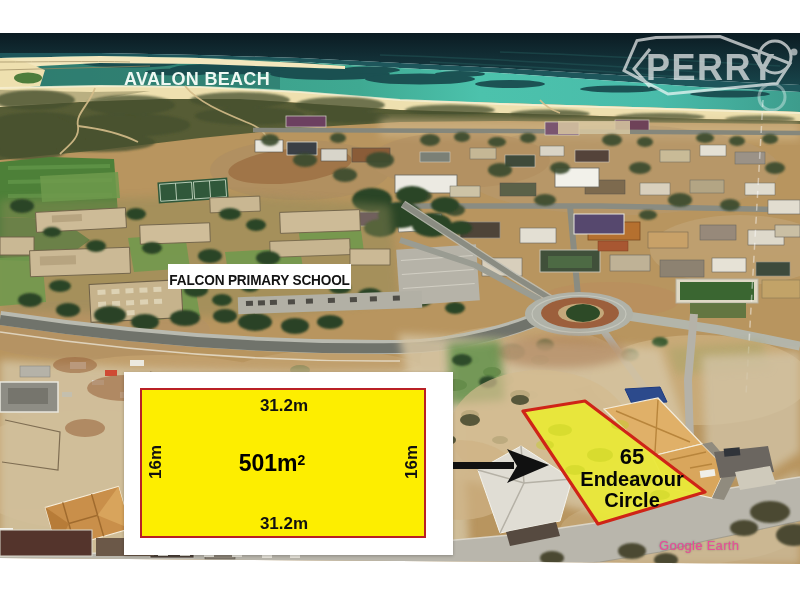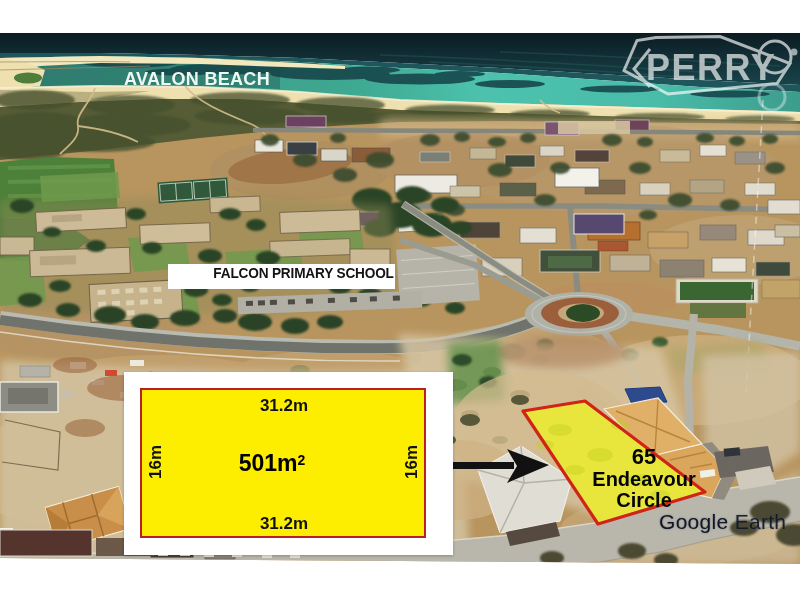--- a/index.html
+++ b/index.html
@@ -564,34 +564,34 @@
       <circle cx="772" cy="97" r="13" opacity="0.55"></circle>
     </g>
     <text x="646" y="80" font-family="Liberation Sans, sans-serif" font-size="36" font-weight="bold" fill="#ffffff" letter-spacing="1.5">PERRY</text>
     <circle cx="794" cy="52" r="3.5" fill="#ffffff" opacity="0.9"></circle>
   </g>
 </g>
 </svg>
 
 <div class="ovl" style="left:124px;top:69px;width:120px;color:#eef8f2;font-size:18px;font-weight:bold;letter-spacing:0.3px;white-space:nowrap;">AVALON BEACH</div>
 
-<div class="ovl" style="left:168px;top:264px;width:183px;height:25px;background:#ffffff;display:flex;align-items:flex-start;justify-content:center;padding-left:44px;">
+<div class="ovl" style="left:168px;top:264px;width:183px;height:25px;background:#ffffff;display:flex;align-items:flex-end;justify-content:center;">
       <span style="color:#131313;font-size:15.5px;font-weight:bold;white-space:nowrap;letter-spacing:-0.2px;display:inline-block;transform:scaleX(0.88);">FALCON PRIMARY SCHOOL</span>
     </div>
 
 <div class="ovl" style="left:124px;top:372px;width:329px;height:183px;background:#ffffff;box-shadow:0 1px 3px rgba(0,0,0,0.25);"></div>
 
 <div class="ovl" style="left:140px;top:388px;width:282px;height:146px;background:#fdee00;border:2.6px solid #b92025;"></div>
 
 <div class="ovl" style="left:140px;top:396px;width:288px;text-align:center;color:#111;font-size:17px;font-weight:bold;">31.2m</div>
 
 <div class="ovl" style="left:128px;top:450px;width:288px;text-align:center;color:#000;font-size:23px;font-weight:bold;">501m<span style="font-size:14px;vertical-align:6px;">2</span></div>
 
 <div class="ovl" style="left:140px;top:514px;width:288px;text-align:center;color:#111;font-size:17px;font-weight:bold;">31.2m</div>
 
 <div class="ovl" style="left:156px;top:462px;color:#111;font-size:17px;font-weight:bold;transform:translate(-50%,-50%) rotate(-90deg);">16m</div>
 
 <div class="ovl" style="left:412px;top:462px;color:#111;font-size:17px;font-weight:bold;transform:translate(-50%,-50%) rotate(-90deg);">16m</div>
 
-<div class="ovl" style="left:546px;top:446px;width:196px;text-align:center;color:#050505;font-weight:bold;font-size:20px;line-height:21.5px;"><span style="font-size:22px;">65</span><br>Endeavour<br>Circle</div>
-
-<div class="ovl" style="left:659px;top:510px;color:#0f172a;font-size:21px;letter-spacing:0.3px;text-shadow:0 0 2px rgba(80,80,80,0.6);white-space:nowrap;">Google <span style="opacity:0.93;">Earth</span></div>
+<div class="ovl" style="left:534px;top:446px;width:196px;text-align:center;color:#050505;font-weight:bold;font-size:20px;line-height:21.5px;"><span style="font-size:22px;">65</span><br>Endeavour<br>Circle</div>
+
+<div class="ovl" style="left:659px;top:538px;color:#ec4899;font-size:13px;letter-spacing:0.3px;text-shadow:0 0 2px rgba(80,80,80,0.6);white-space:nowrap;">Google <span style="opacity:0.93;">Earth</span></div>
 </div>
 
 </body></html>

